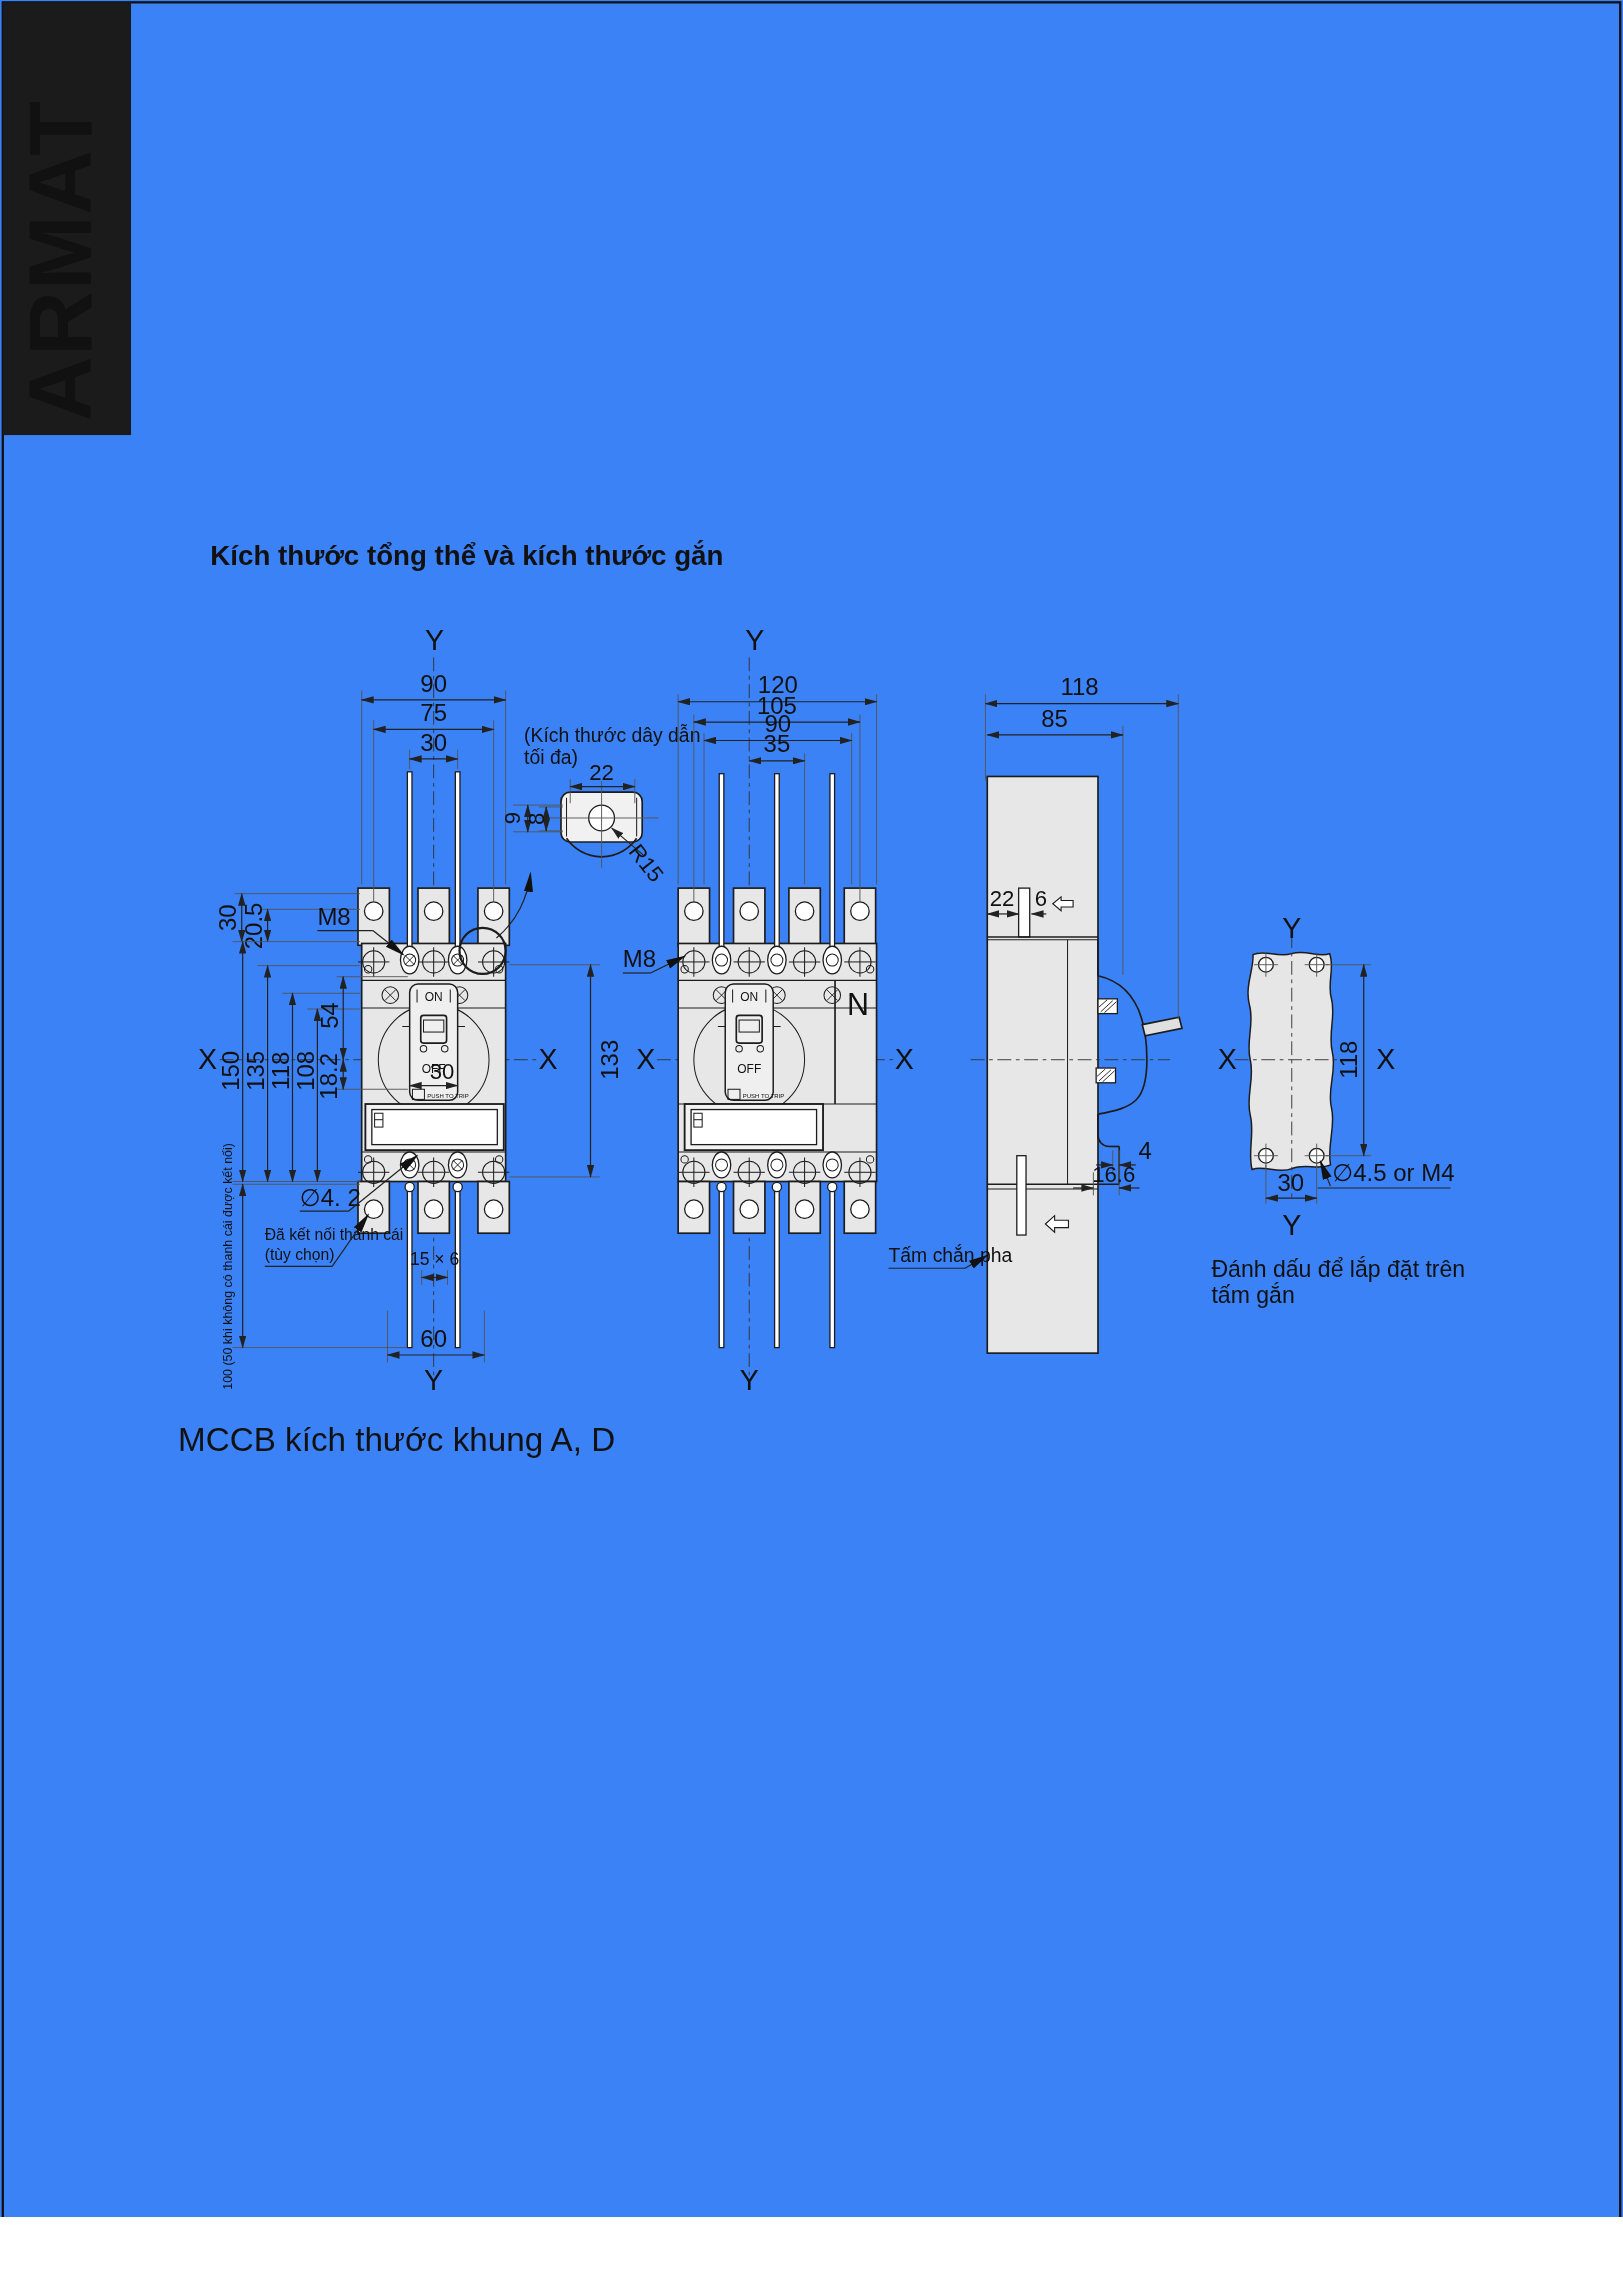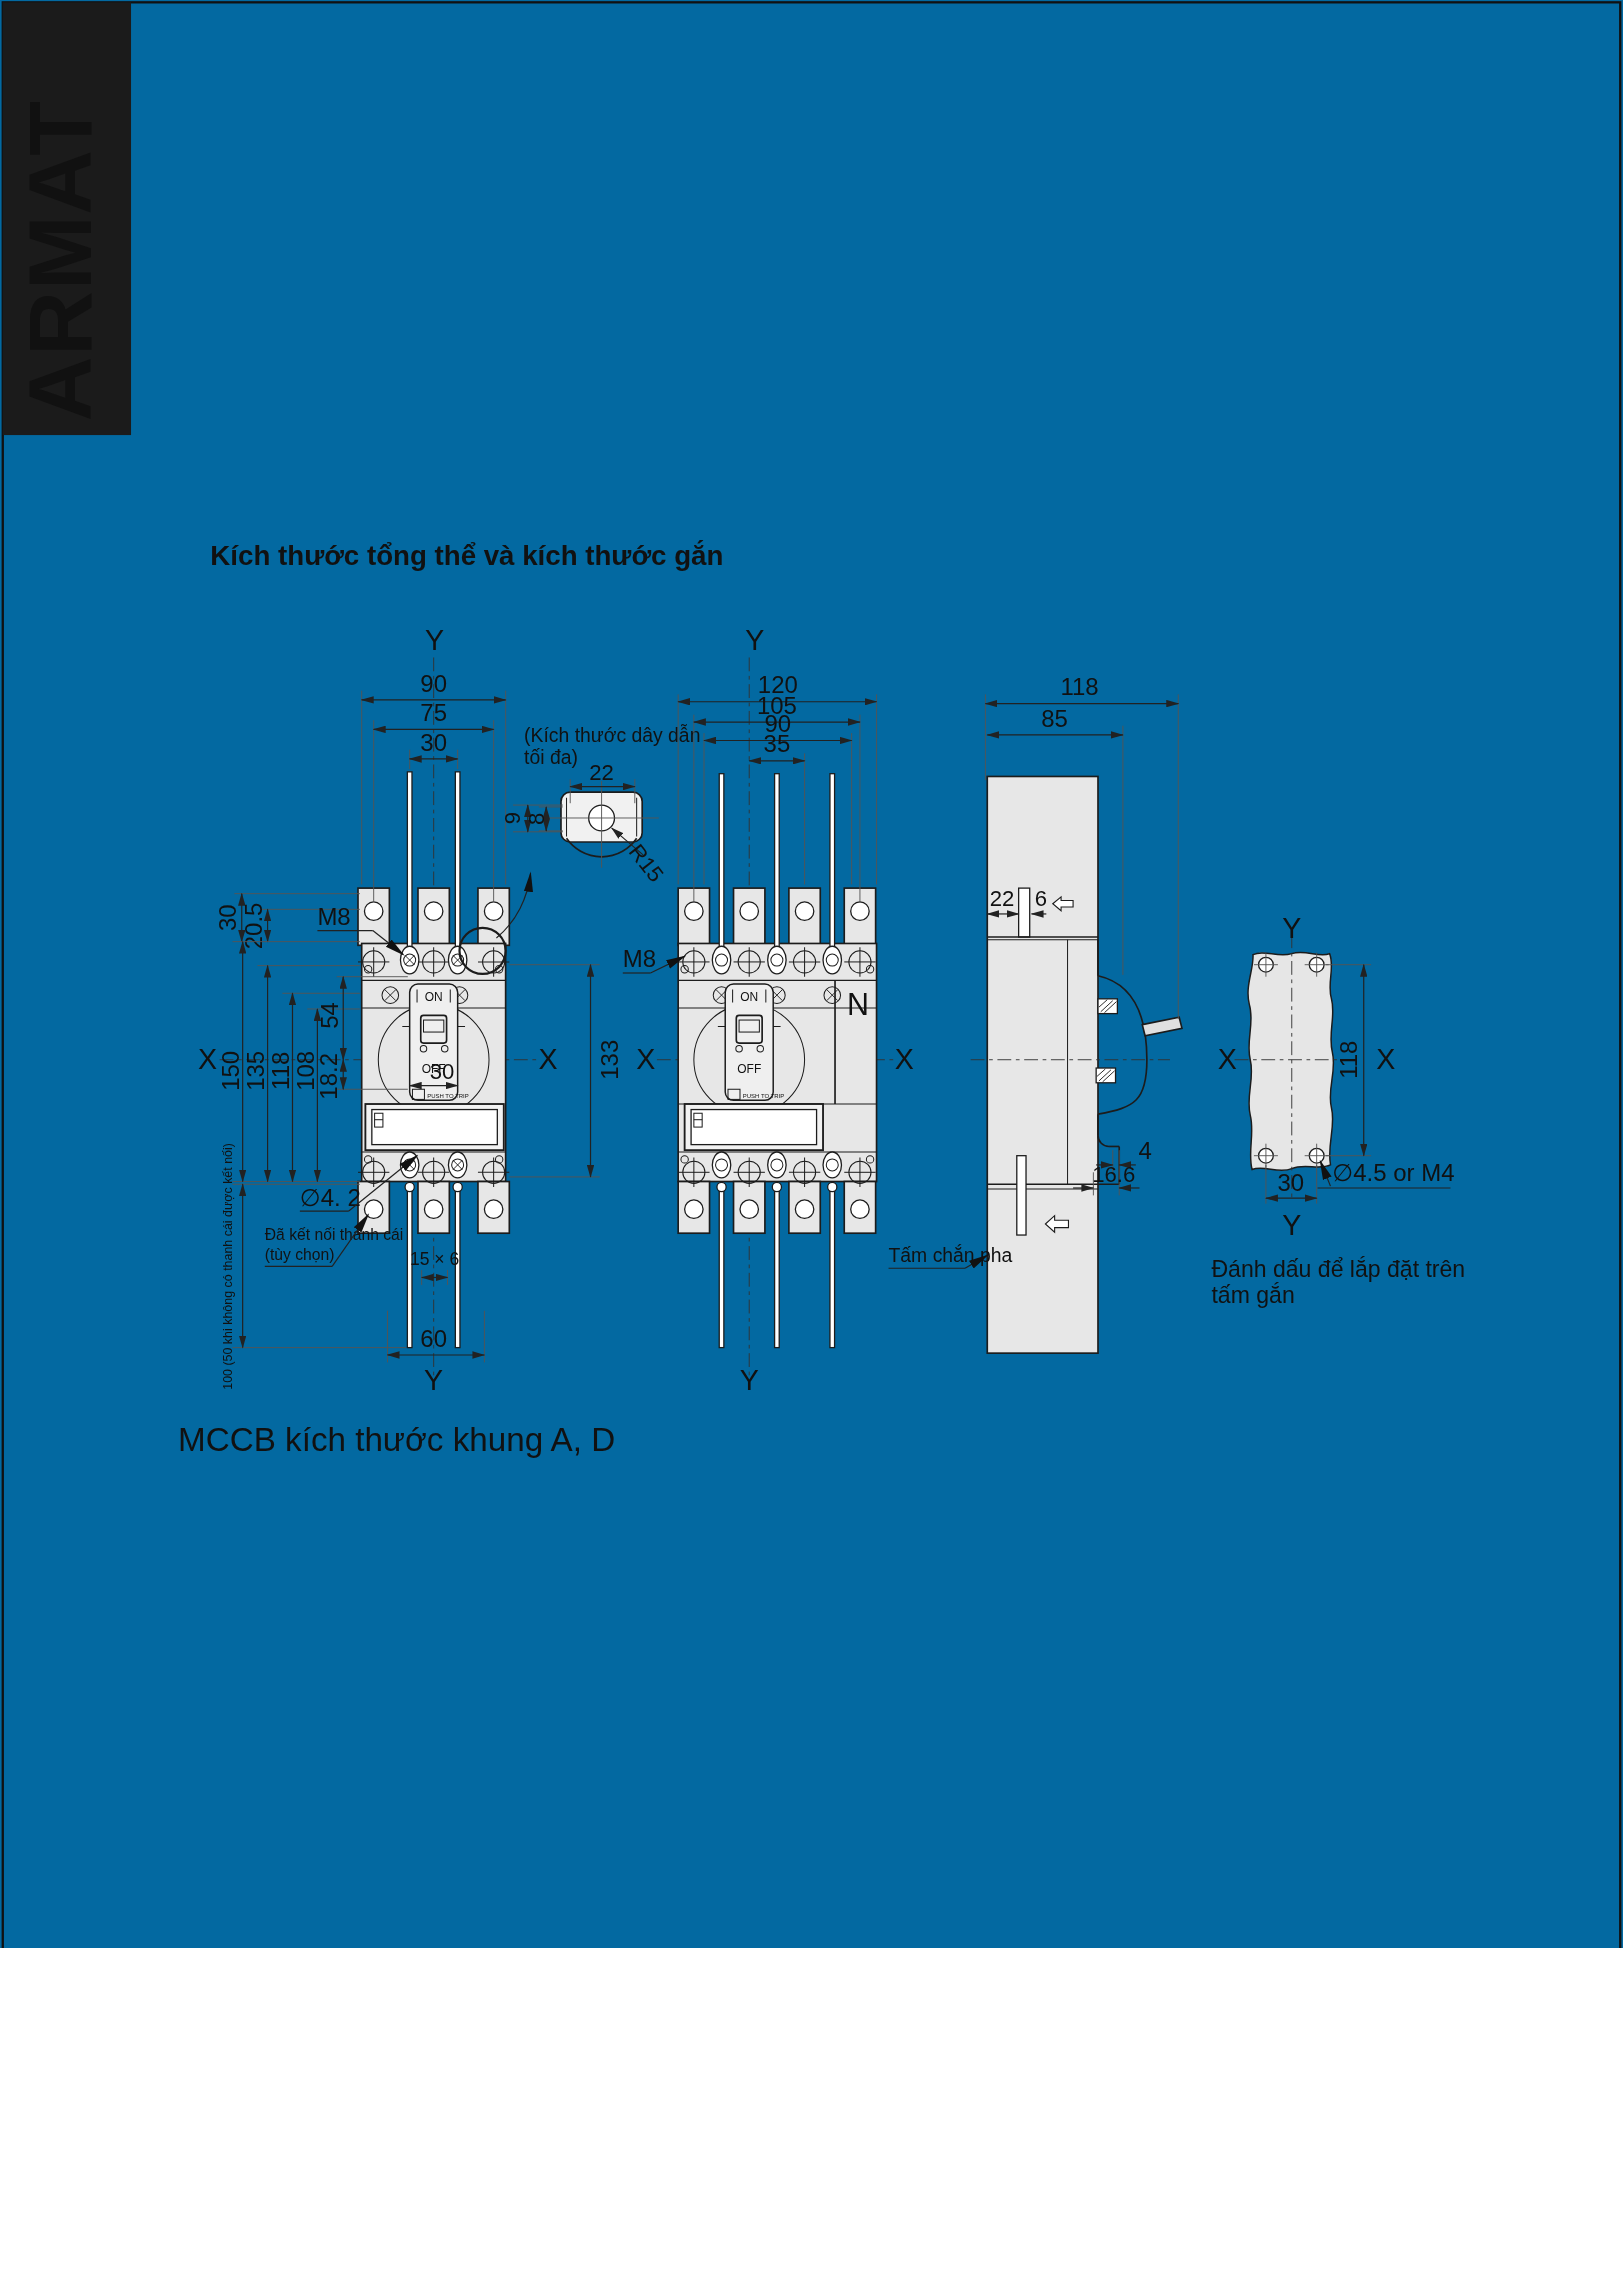--- a/index.html
+++ b/index.html
@@ -1,16 +1,16 @@
 <!DOCTYPE html>
 <html style="font-size:14.8px"><head>
 <meta charset="utf-8">
 <style>
   html,body{margin:0;padding:0;background:#fff}
-  .page{position:relative;width:1623px;height:1948px;background:#0369a1;font-family:"Liberation Sans",sans-serif;overflow:hidden}
+  .page{position:relative;width:1623px;height:2217px;background:#3b82f6;font-family:"Liberation Sans",sans-serif;overflow:hidden}
   svg{position:absolute;left:0;top:0}
   text{fill:#111;font-family:"Liberation Sans",sans-serif}
   .dim{font-size:26px;text-anchor:middle}
   .dimS{font-size:24px;text-anchor:middle}
   .dimL{font-size:26px;text-anchor:start}
   .axis{font-size:31px;text-anchor:middle}
   .note{font-size:21px;text-anchor:start}
   .note24{font-size:25px;text-anchor:start}
   .sm{font-size:17px;text-anchor:start}
   .smc{font-size:19px;text-anchor:middle}

